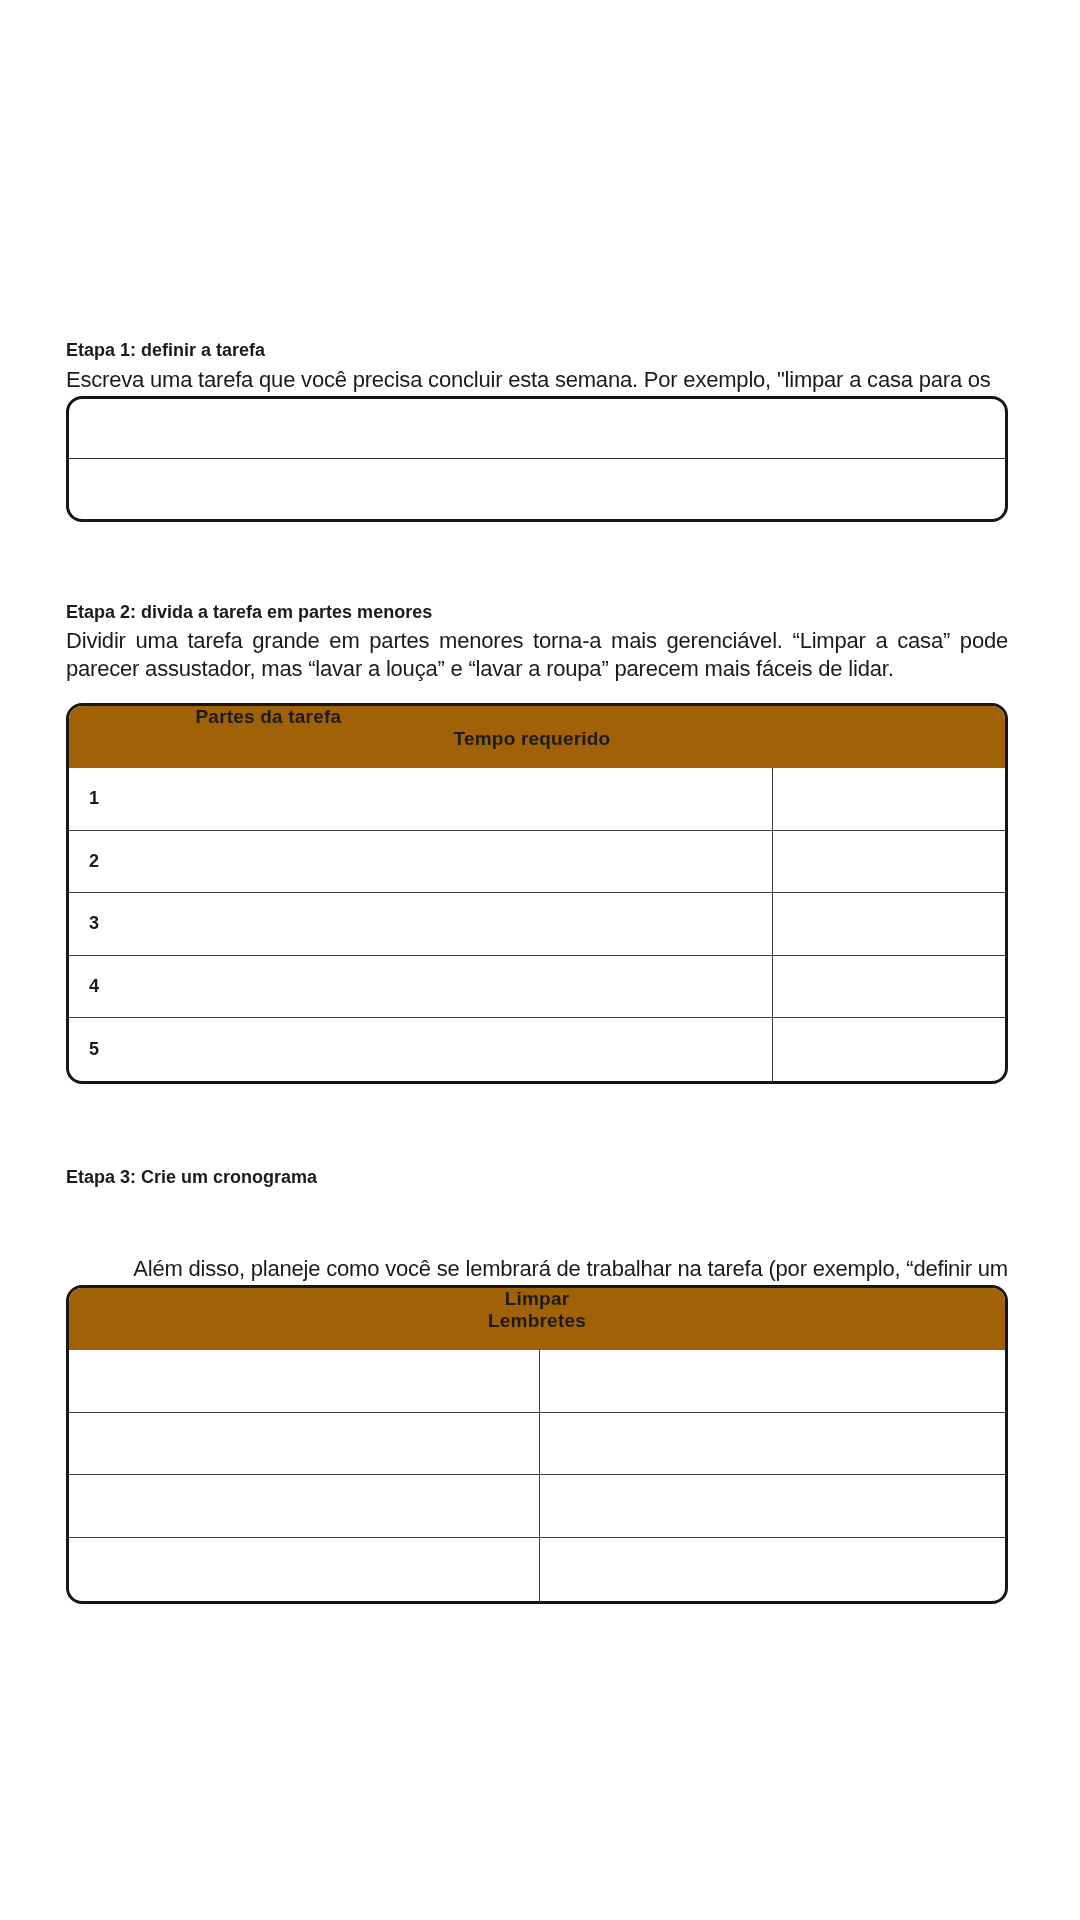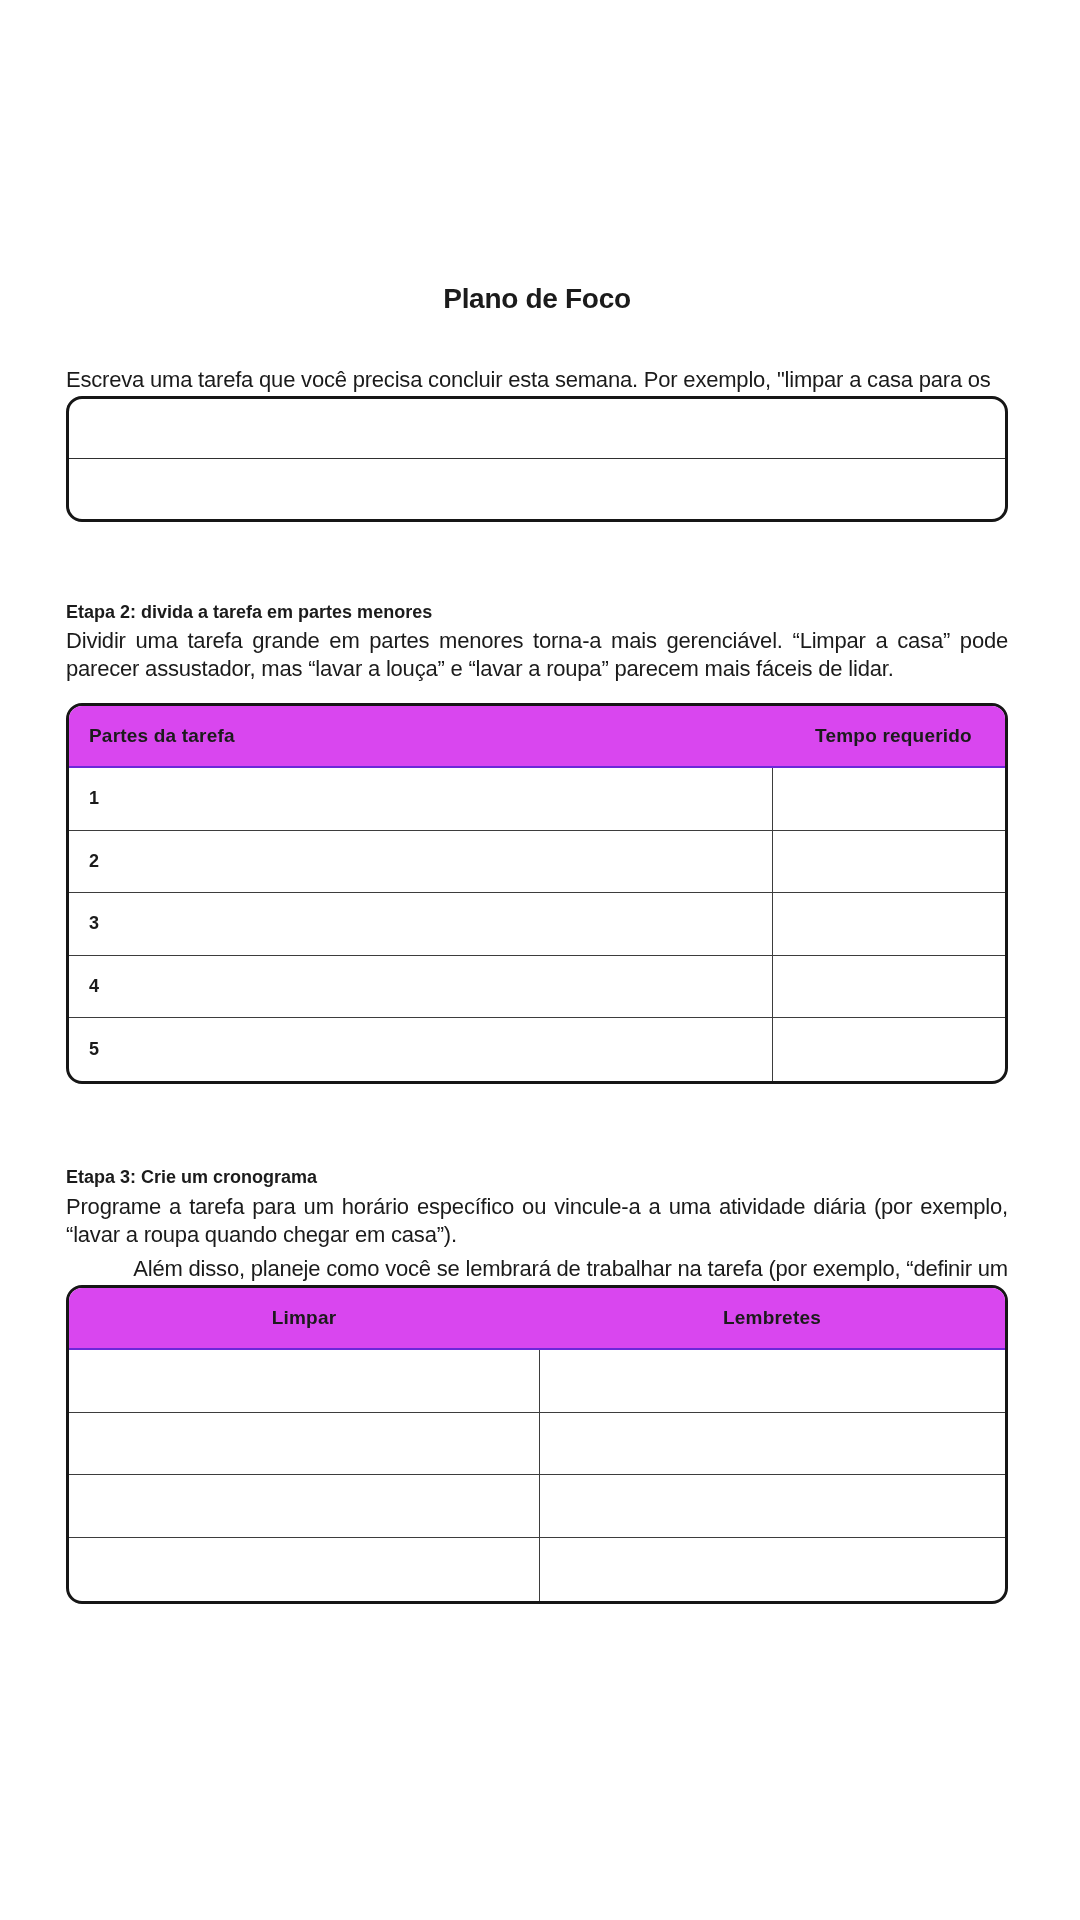--- a/index.html
+++ b/index.html
@@ -49,43 +49,43 @@
   .ftable {
     position: absolute; left: 66px; width: 936px;
     border: 3px solid #161616; border-radius: 16px; background: #ffffff;
     overflow: hidden;
   }
   .t-parts { top: 703px; }
   .t-sched { top: 1285px; }
 
   .thead {
     display: flex; align-items: center; height: 60px;
-    background: #d946ef; border-bottom: 2px solid #6d28d9;
+    background: #a16207; border-bottom: 2px solid #a16207; flex-direction: column;
   }
   .th { font-size: 19px; font-weight: bold; letter-spacing: 0.2px; }
   .t-parts .th-left { width: 703px; padding-left: 20px; text-align: left; }
   .t-parts .th-right { flex: 1; text-align: center; padding-right: 10px; }
   .t-sched .th-left { width: 470px; text-align: center; }
   .t-sched .th-right { flex: 1; text-align: center; }
 
   .trow { display: flex; height: 61.5px; border-bottom: 1.5px solid #3d3d3d; }
   .trow.last { height: 63px; border-bottom: none; }
   .t-parts .cell-left { width: 703px; border-right: 1.5px solid #3d3d3d; display: flex; align-items: center; }
   .t-parts .cell-right { flex: 1; }
   .t-sched .cell-left { width: 470px; border-right: 1.5px solid #3d3d3d; }
   .t-sched .cell-right { flex: 1; }
   .rownum { font-size: 18px; font-weight: bold; padding-left: 20px; }
 </style>
 </head>
 <body>
 
 <div class="page">
 
-  <h1 class="title">Plano de Foco</h1>
 
+  <h2 class="step-heading h-s1">Etapa 1: definir a tarefa</h2>
   <p class="para p-s1">Escreva uma tarefa que você precisa concluir esta semana. Por exemplo, "limpar a casa para os convidados".</p>
 
   <div class="writebox">
     <div class="writeline first"></div>
     <div class="writeline"></div>
   </div>
 
   <h2 class="step-heading h-s2">Etapa 2: divida a tarefa em partes menores</h2>
   <p class="para p-s2 justify">Dividir uma tarefa grande em partes menores torna-a mais gerenciável. “Limpar a casa” pode parecer assustador, mas “lavar a louça” e “lavar a roupa” parecem mais fáceis de lidar.</p>
 
@@ -120,21 +120,20 @@
     </div>
     <div class="trow last">
       <div class="cell-left">
           <span class="rownum">5</span>
         </div>
       <div class="cell-right"></div>
     </div>
   </div>
 
   <h2 class="step-heading h-s3">Etapa 3: Crie um cronograma</h2>
-  <p class="para p-s3a justify">Programe a tarefa para um horário específico ou vincule-a a uma atividade diária (por exemplo, “lavar a roupa quando chegar em casa”).</p>
   <p class="para p-s3b">Além disso, planeje como você se lembrará de trabalhar na tarefa (por exemplo, “definir um lembrete por telefone”).</p>
 
   <div class="ftable t-sched">
     <div class="thead">
       <div class="th th-left">Limpar</div>
       <div class="th th-right">Lembretes</div>
     </div>
     <div class="trow">
       <div class="cell-left"></div>
       <div class="cell-right"></div>

